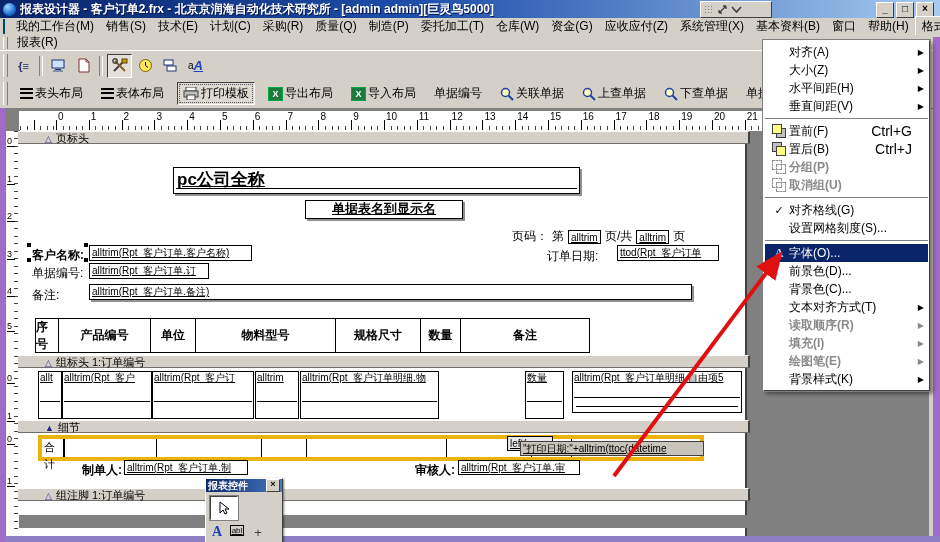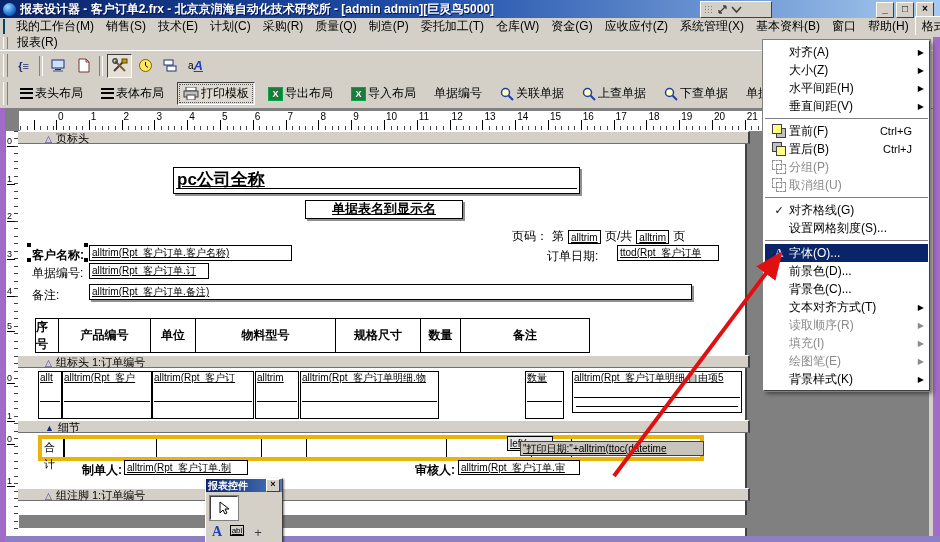--- a/index.html
+++ b/index.html
@@ -85,24 +85,24 @@
   #toolbox .tb-x{margin-left:auto;width:12px;height:11px;background:#d4d0c8;color:#000;border:1px solid;border-color:#fff #404040 #404040 #fff;
      font-size:9px;line-height:9px;text-align:center;font-weight:bold;}
   .toolbtn{position:absolute;width:26px;height:22px;display:flex;align-items:center;justify-content:center;}
   .toolbtn.sel{background:#fff;border:1px solid;border-color:#404040 #fff #fff #404040;outline:1px solid #808080;}
   
   #ctxmenu{left:763px;top:40px;width:163px;background:#ffffff;z-index:40;
      border:1px solid;border-color:#fff #404040 #404040 #fff;box-shadow:0 0 0 1px #808080,3px 3px 4px rgba(0,0,0,.45);
      padding:2px 1px;}
   .mrow{position:relative;height:18px;display:flex;align-items:center;font-size:12px;padding-left:4px;}
   .mico{width:20px;height:16px;flex:0 0 auto;display:flex;align-items:center;justify-content:center;position:relative;}
-  .msc{margin-left:auto;padding-right:16px;font-size:11px;}
+  .msc{margin-left:auto;padding-right:16px;font-size:14px;}
   .marr{position:absolute;right:4px;font-size:8px;}
   .mrow.hi{background:#0a246a;color:#fff;}
-  .mrow.dis{color:#8a8a8a;text-shadow:1px 1px 0 #fff;}
+  .mrow.dis{color:#8a8a8a;text-shadow:1px 1px 0 #fff;font-weight:bold;}
   .msep{height:7px;display:flex;align-items:center;}
   .msep div{width:100%;border-top:1px solid #808080;border-bottom:1px solid #fff;}
   .sq{position:absolute;width:8px;height:8px;border:1px solid #404040;}
   .sq.y{background:#ffff80;} .sq.g{background:#c0c0c0;}
   .sq.dash{border:1px dashed #909090;background:transparent;}
   .fontA{font-weight:bold;font-size:12px;color:#ccd6ff;font-family:"Liberation Serif","DejaVu Serif",serif;}
   
   .desktop{background:#a06cc8;}
   #annot{position:absolute;left:0;top:0;z-index:60;pointer-events:none;}
 </style>
@@ -309,21 +309,21 @@
         <span class="fbox">alltrim</span>
         <span>页/共</span>
         <span class="fbox">alltrim</span>
         <span>页</span>
       </div>
       <div class="flabel" style="left:14px;top:103px;font-weight:bold">客户名称:</div>
       <div class="handle" style="left:9px;top:99px"></div>
         <div class="handle" style="left:9px;top:114px"></div>
       <div class="handle" style="left:66px;top:99px"></div>
         <div class="handle" style="left:66px;top:114px"></div>
-      <div class="fbox" style="left:71px;top:101px;width:203px;height:16px">alltrim(Rpt_客户订单.客户名称)</div>
+      <div class="fbox" style="left:71px;top:101px;width:163px;height:16px">alltrim(Rpt_客户订单.客户名称)</div>
       <div class="flabel" style="left:529px;top:104px">订单日期:</div>
       <div class="fbox" style="left:599px;top:101px;width:102px;height:16px">ttod(Rpt_客户订单</div>
       <div class="flabel" style="left:14px;top:121px">单据编号:</div>
       <div class="fbox" style="left:71px;top:119px;width:120px;height:16px">alltrim(Rpt_客户订单.订</div>
       <div class="flabel" style="left:14px;top:143px">备注:</div>
       <div class="fbox" style="left:71px;top:140px;width:603px;height:16px;box-shadow:2px 2px 0 #909090">alltrim(Rpt_客户订单.备注)</div>
       <div id="thead">
           <div class="thcell" style="width: 23px;">序号</div>
           <div class="thcell" style="width: 92px;">产品编号</div>
           <div class="thcell" style="width: 45px;">单位</div>

